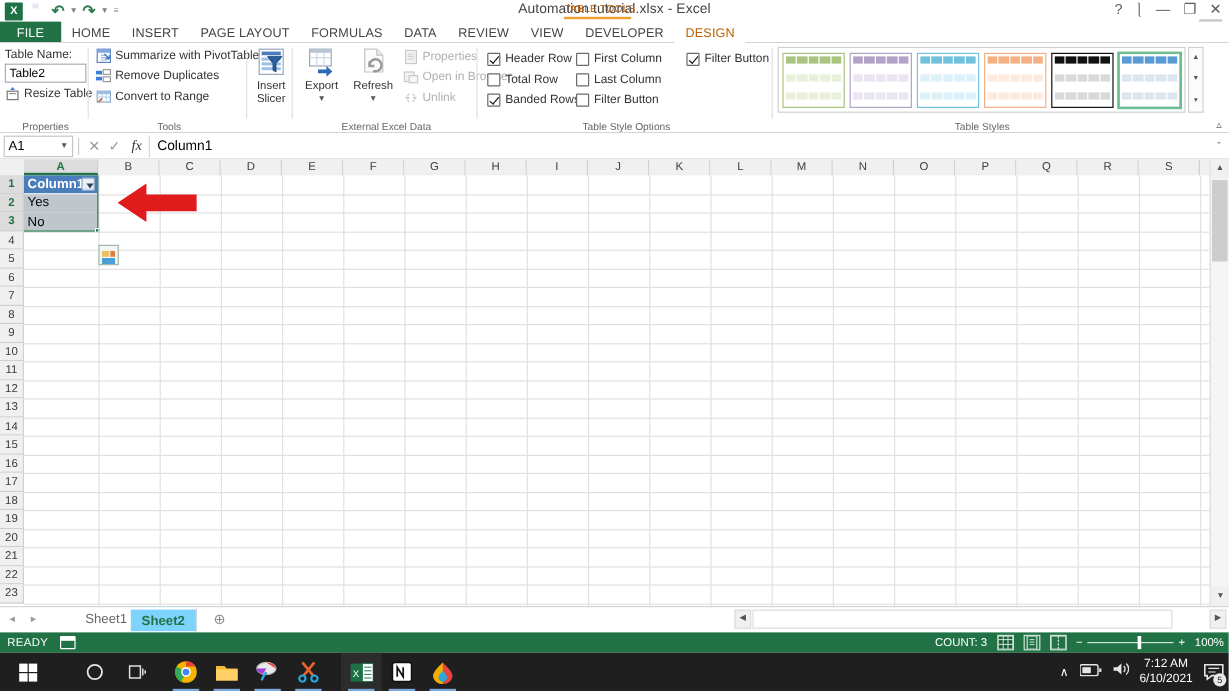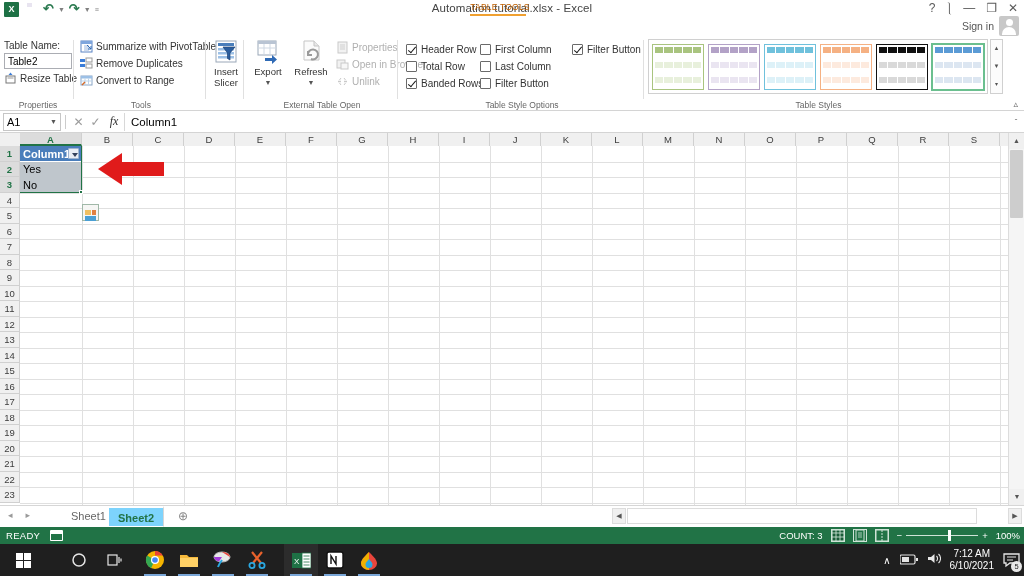--- a/index.html
+++ b/index.html
@@ -288,20 +288,32 @@
       <span>?</span>
       <span>⎱</span>
       <span>—</span>
       <span>❐</span>
       <span>✕</span>
     </div>
     <div class="signin">Sign in</div>
     <div class="acct-ic"></div>
   </div>
 
+  <div class="ribbon-tabs">
+    <div class="rtab file">FILE</div>
+    <div class="rtab">HOME</div>
+    <div class="rtab">INSERT</div>
+    <div class="rtab">PAGE LAYOUT</div>
+    <div class="rtab">FORMULAS</div>
+    <div class="rtab">DATA</div>
+    <div class="rtab">REVIEW</div>
+    <div class="rtab">VIEW</div>
+    <div class="rtab">DEVELOPER</div>
+    <div class="rtab design">DESIGN</div>
+  </div>
 
   <div class="ribbon">
 
     <div class="grp g-props">
       <div class="tbl-name-lbl">Table Name:</div>
       <div class="tbl-name-box">Table2</div>
       <div class="mini-btn" style="left:2px;top:36px;">
         <span class="ic">
           <svg width="13" height="13" viewBox="0 0 13 13">
               <rect x="2" y="4" width="9" height="7" fill="none" stroke="#777" stroke-width="1"></rect>
@@ -416,21 +428,21 @@
       </div>
       <div class="mini-btn dis" style="left:90px;top:39px;">
         <span class="ic">
           <svg width="13" height="13" viewBox="0 0 13 13">
               <path d="M2 6.5 h3 M8 6.5 h3" stroke="#c9c9c9" stroke-width="1.6"></path>
               <path d="M5 3 l-1.5 2 M8 3 l1.5 2 M5 10 l-1.5 -2 M8 10 l1.5 -2" stroke="#c9c9c9"></path>
             </svg>
         </span>
         <span>Unlink</span>
       </div>
-      <div class="grp-label">External Table Open</div>
+      <div class="grp-label">External Excel Data</div>
       <div class="grp-sep" style="right:0;"></div>
     </div>
 
     <div class="grp g-tso">
       <div class="cbx-row" style="left:6px;top:8px;">
         <span class="cbx on"></span>
         <span>Header Row</span>
       </div>
       <div class="cbx-row" style="left:6px;top:25px;text-align:center;">
         <span class="cbx"></span>

